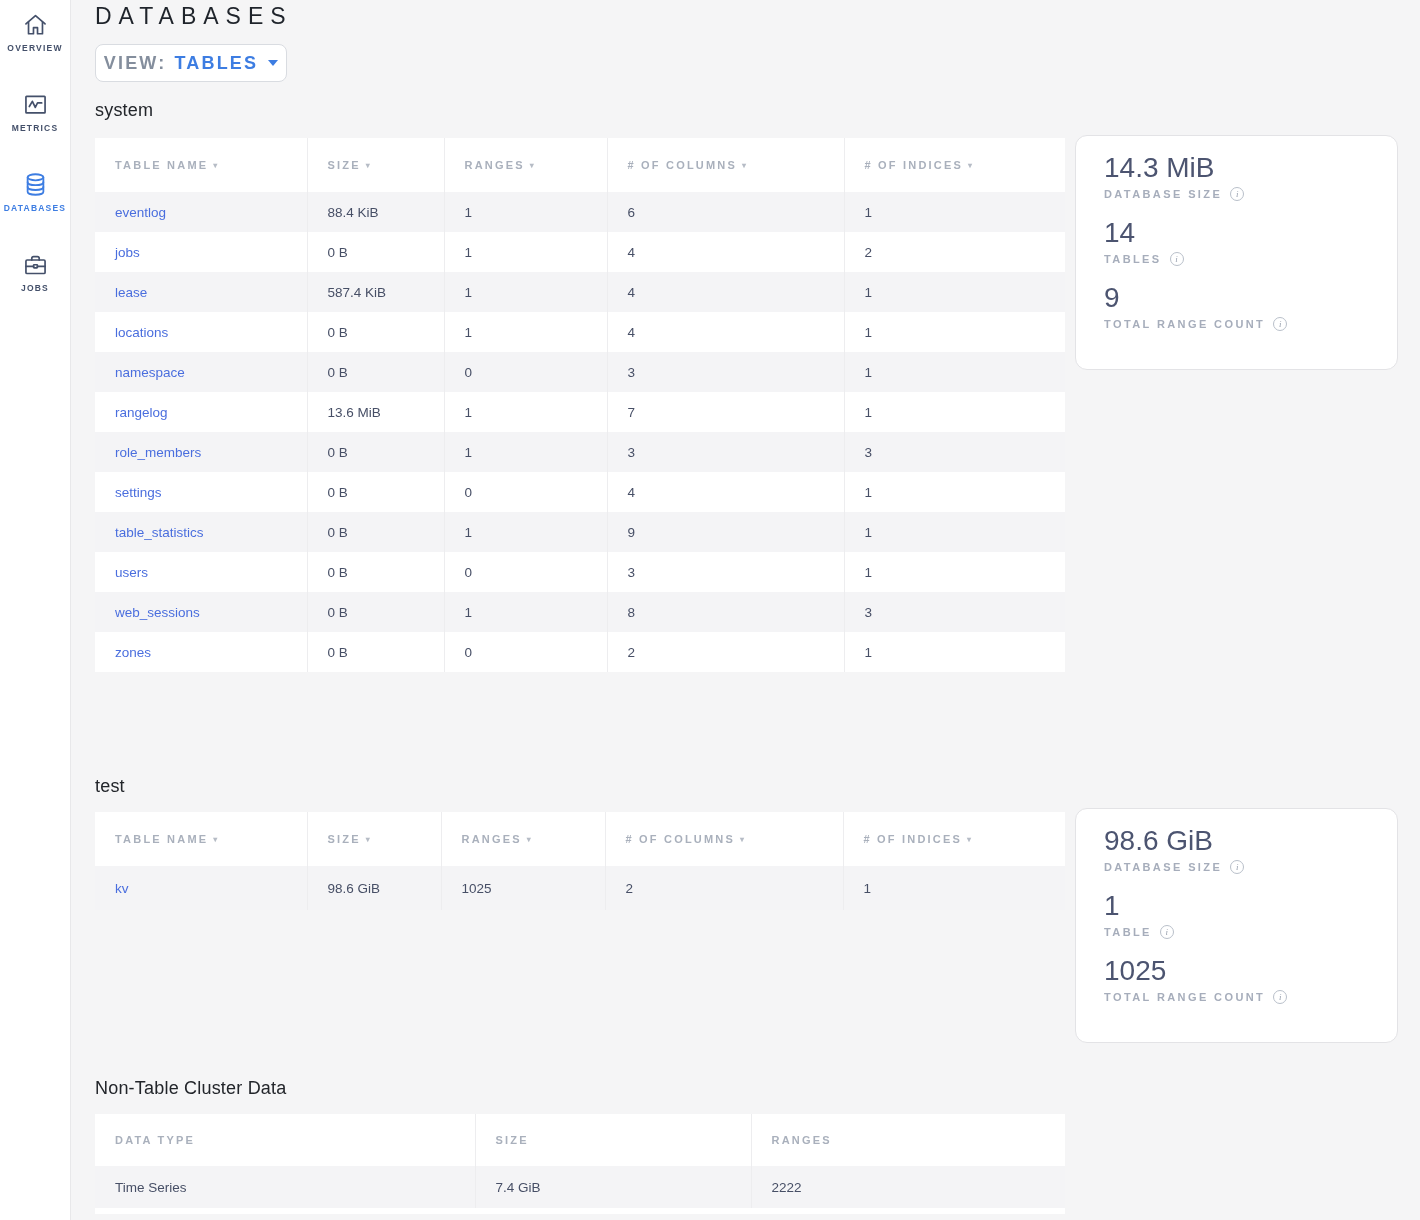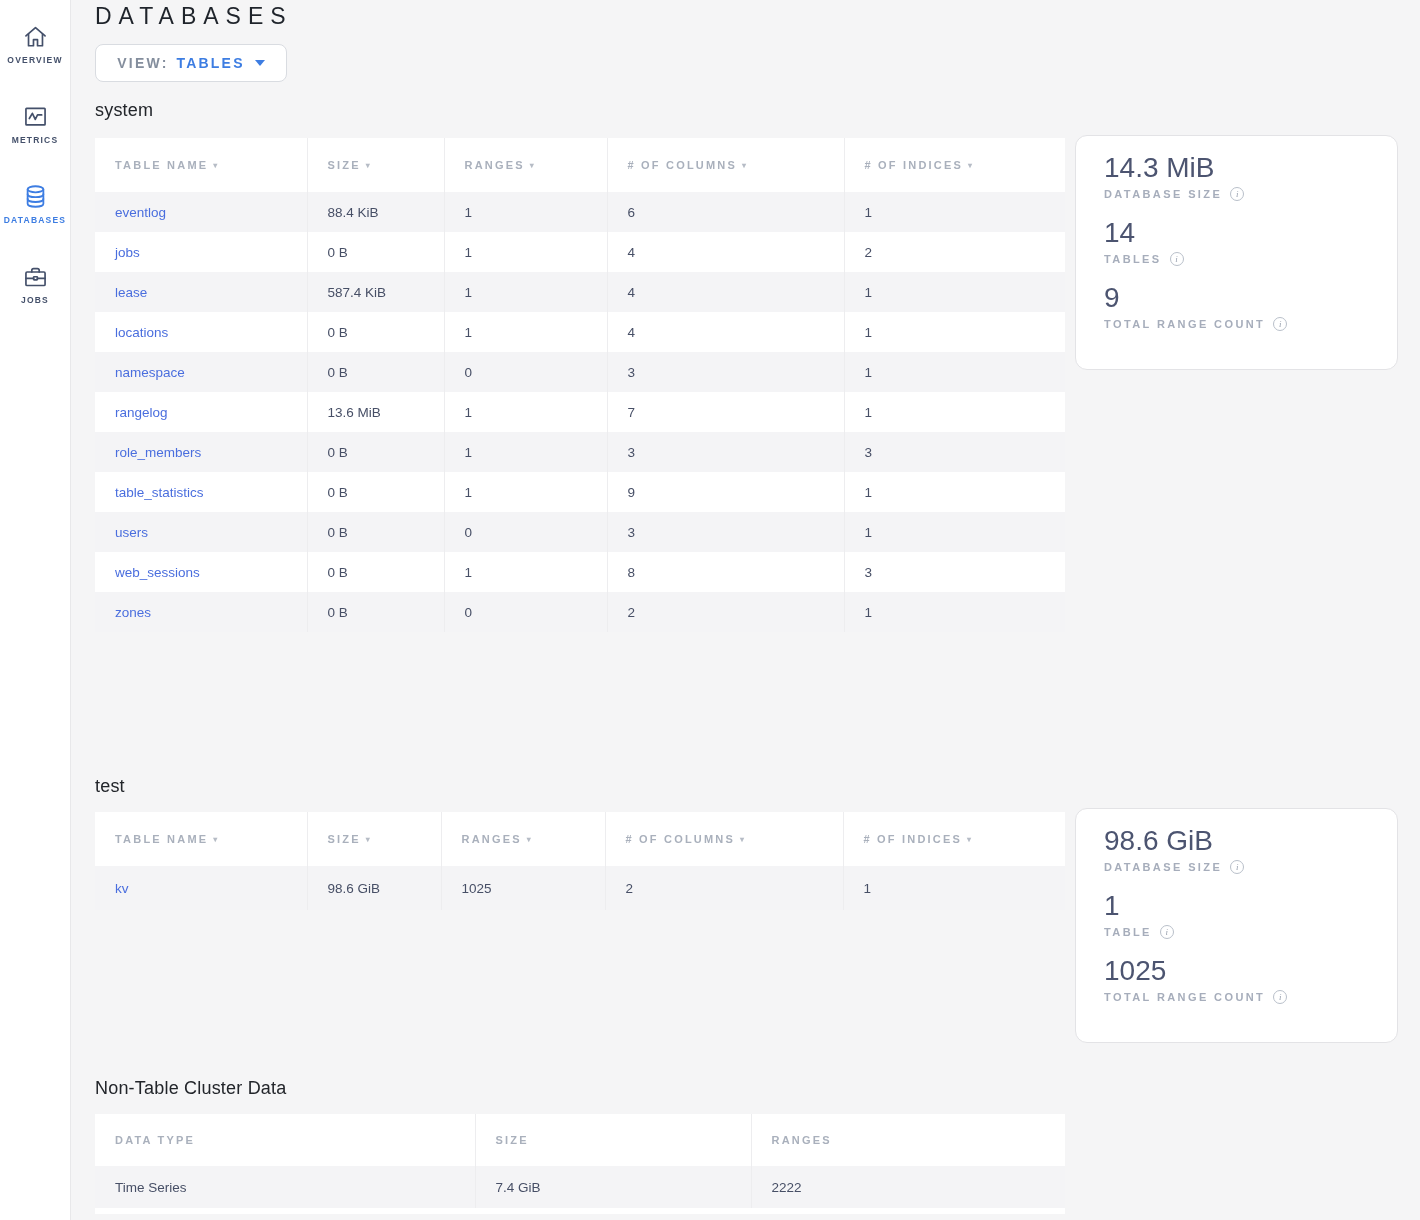--- a/index.html
+++ b/index.html
@@ -20,39 +20,39 @@
   body{
     background:var(--bg);
     font-family:"Liberation Sans", sans-serif;
     position:relative;
   }
   
   .sidebar{
     position:absolute;left:0;top:0;width:71px;height:1220px;
     background:#ffffff;border-right:1px solid #e8e8ea;z-index:5;
   }
-  .nav-item{height:80px;padding-top:23px;text-align:center;color:var(--nav-ink);cursor:pointer;}
+  .nav-item{height:80px;padding-top:11px;text-align:center;color:var(--nav-ink);cursor:pointer;}
   .nav-item .nav-icon{display:block;margin:0 auto;width:27px;height:27px;}
   .nav-item .nav-label{
     display:block;margin-top:5px;font-size:8.5px;font-weight:bold;
     letter-spacing:1.2px;color:var(--nav-ink);
   }
   .nav-item.active{color:var(--active-blue);}
   .nav-item.active .nav-label{color:var(--active-blue);}
   
   .main{position:absolute;left:0;top:0;width:1420px;height:1220px;}
   .page-title{
     position:absolute;left:95px;top:3px;
     font-size:23px;font-weight:500;letter-spacing:7px;color:var(--ink);
   }
   .view-btn{
     position:absolute;left:95px;top:44px;width:192px;height:38px;
     background:#ffffff;border:1px solid var(--btn-border);border-radius:8px;
     display:flex;align-items:center;justify-content:center;gap:8px;
-    font-size:14px;font-weight:600;letter-spacing:2.2px;cursor:pointer;
+    font-size:18px;font-weight:600;letter-spacing:2.2px;cursor:pointer;
   }
   .view-btn .view-label{color:#848e9d;}
   .view-btn .view-value{color:var(--active-blue);}
   .view-btn .view-caret{
     width:0;height:0;border-left:5px solid transparent;border-right:5px solid transparent;
     border-top:6px solid var(--active-blue);margin-left:2px;
   }
   .section-heading{
     position:absolute;left:95px;
     font-size:18px;font-weight:500;color:#22252a;letter-spacing:0.2px;
@@ -219,20 +219,27 @@
           <td>1</td>
         </tr>
         <tr>
           <td><a href="#" class="tbl-link">role_members</a></td>
           <td>0 B</td>
           <td>1</td>
           <td>3</td>
           <td>3</td>
         </tr>
         <tr>
+          <td><a href="#" class="tbl-link">settings</a></td>
+          <td>0 B</td>
+          <td>0</td>
+          <td>4</td>
+          <td>1</td>
+        </tr>
+        <tr>
           <td><a href="#" class="tbl-link">table_statistics</a></td>
           <td>0 B</td>
           <td>1</td>
           <td>9</td>
           <td>1</td>
         </tr>
         <tr>
           <td><a href="#" class="tbl-link">users</a></td>
           <td>0 B</td>
           <td>0</td>

